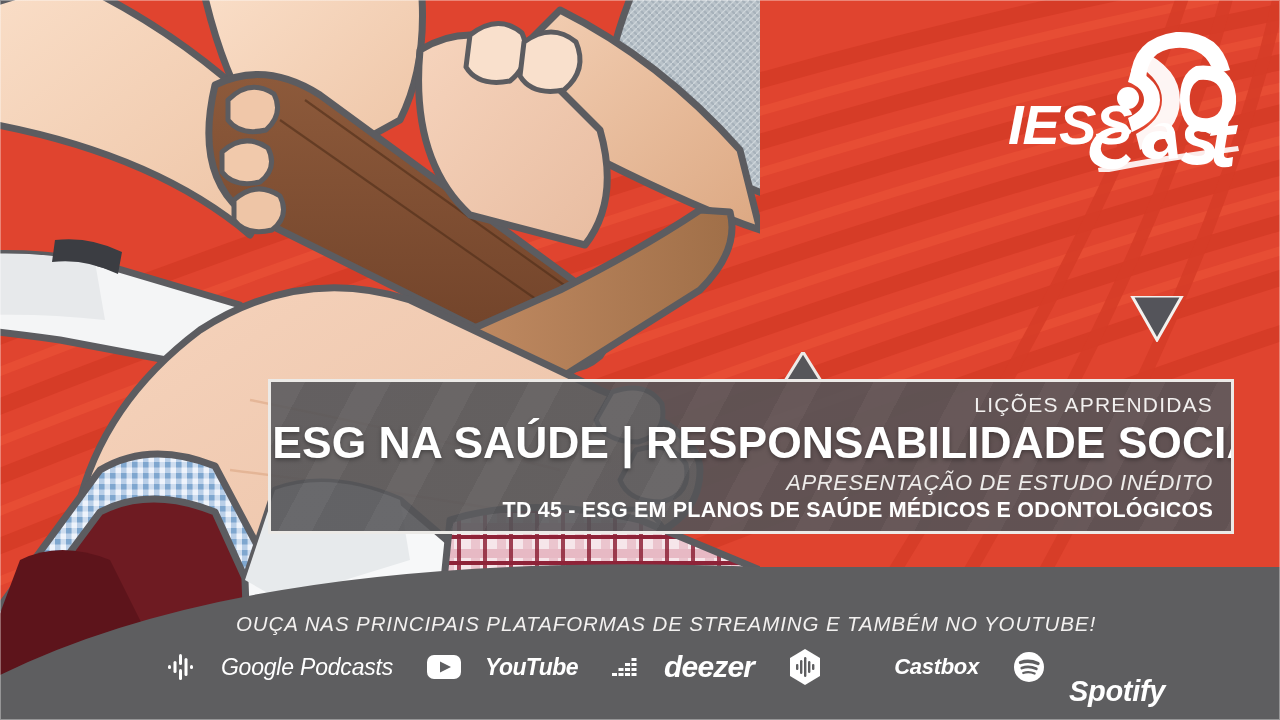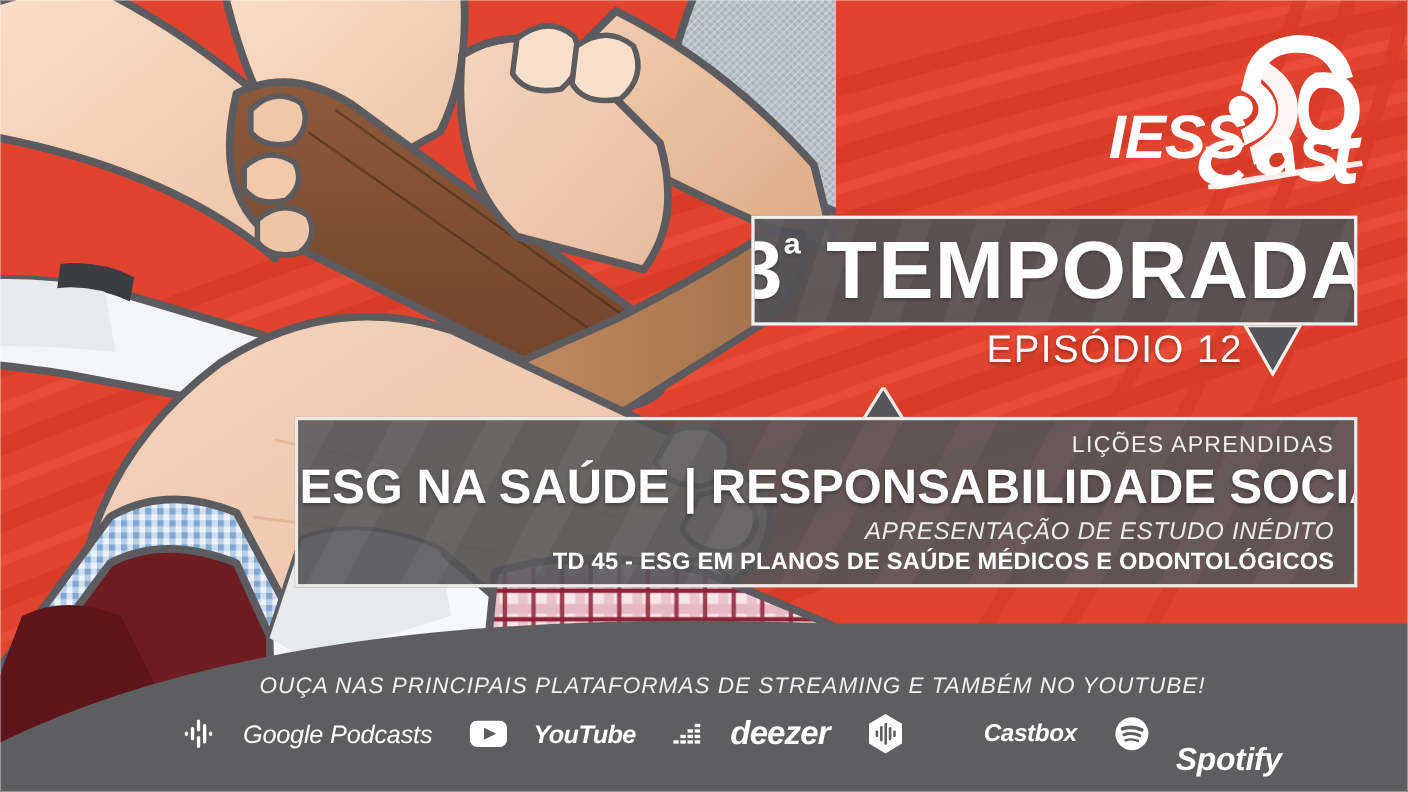--- a/index.html
+++ b/index.html
@@ -348,32 +348,25 @@
         <path d="M178 102 q14 -4 17 8 l3 26 l-9 1 l-1 -7 q-6 9 -16 7 q-12 -3 -10 -15 q3 -13 18 -13 l7 1 q0 -7 -7 -6 q-6 0 -10 3 Z
                  M185 117 q-9 -1 -11 6 q-1 6 5 7 q7 0 9 -7 Z"></path>
         <path d="M206 130 q5 4 12 4 q7 0 7 -4 q0 -4 -9 -6 q-12 -3 -11 -13 q1 -10 16 -10 q9 0 14 4 l-5 7 q-5 -3 -10 -3 q-6 0 -6 3 q0 4 9 6 q13 3 12 14 q-2 11 -18 11 q-10 0 -16 -5 Z"></path>
         <path d="M240 94 l10 -2 l-2 12 l10 -1 l-2 9 l-9 1 l-3 18 q-1 5 4 5 l5 -1 l-1 9 q-5 2 -11 1 q-9 -2 -7 -14 l3 -18 l-7 1 l2 -9 l7 -1 Z"></path>
 
         <path d="M118 146 q60 -12 140 -22 l1 5 q-80 11 -140 23 Z" opacity=".9"></path>
       </g>
     </svg>
   </div>
 
-  <div class="season-box">
-    <div class="season-stripes"></div>
-    <div class="season-text">
-      <span>3</span><sup>ª</sup>&nbsp;<span>TEMPORADA</span>
-    </div>
-  </div>
   <div class="season-tail">
     <svg viewBox="0 0 54 46">
       <path d="M2 0 L52 0 L27 44 Z" fill="#54545a" stroke="#f3f1ee" stroke-width="3"></path>
     </svg>
   </div>
-  <div class="episode-text">EPISÓDIO 12</div>
 
   <div class="title-pointer">
     <svg viewBox="0 0 38 30">
       <path d="M19 0 L37 29 L1 29 Z" fill="#56565a" stroke="#eceae7" stroke-width="3"></path>
     </svg>
   </div>
   <div class="title-panel">
     <div class="title-stripes"></div>
     <div class="title-inner">
       <div class="kicker">LIÇÕES APRENDIDAS</div>

